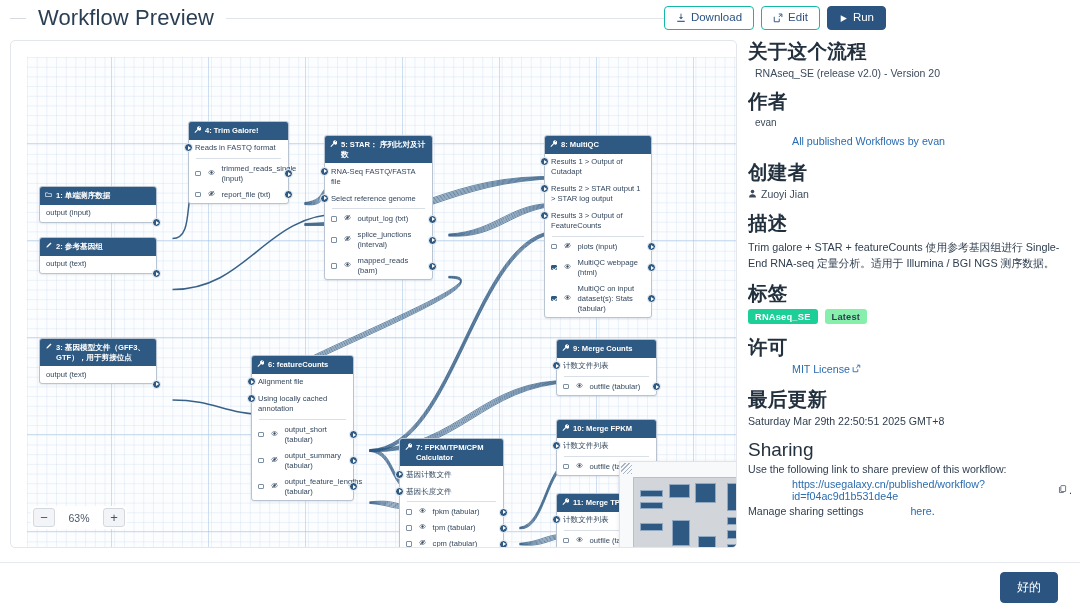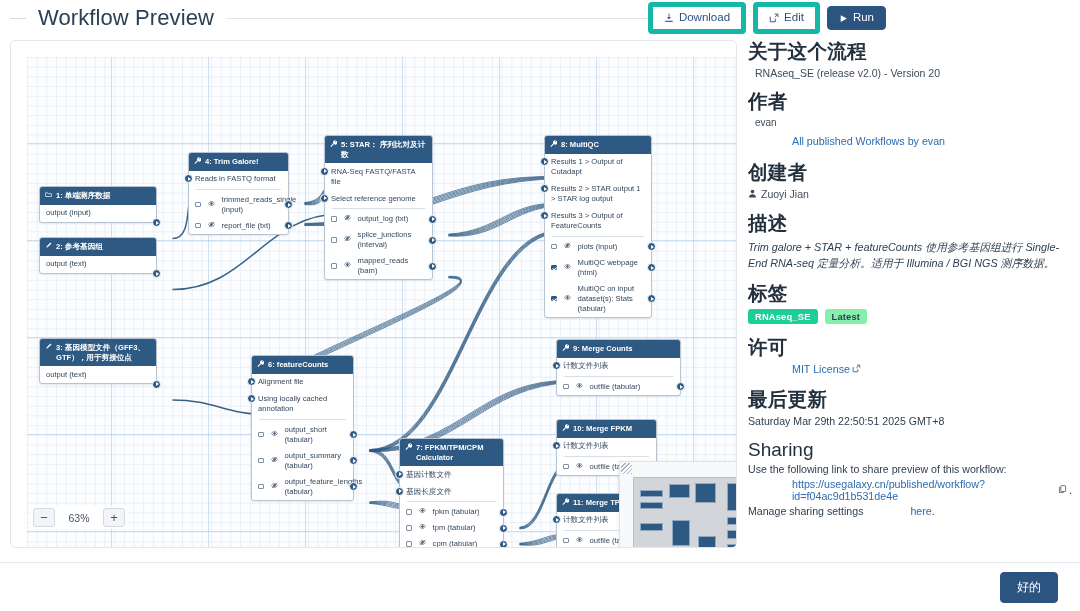--- a/index.html
+++ b/index.html
@@ -22,21 +22,21 @@
     font-size: 22px; font-weight: 400; color: #2a3f54;
     padding: 0 12px; white-space: nowrap; letter-spacing: .1px;
   }
   .title-rule { flex: 1; height: 1px; background: #e2e5e9; }
   .topbtns { display: flex; align-items: center; gap: 7px; padding-right: 10px; }
   .btn {
     display: inline-flex; align-items: center; gap: 5px;
     font-size: 11.5px; font-weight: 400; border-radius: 4px;
     padding: 5px 11px; cursor: pointer; white-space: nowrap; line-height: 1;
   }
-  .btn-outline { border: 5px solid #14b8a6; color: #2c5282; background: #fff; }
+  .btn-outline { border: 1px solid #14b8a6; color: #2c5282; background: #fff; }
   .btn-solid { background: #2b5480; border: 1px solid #2b5480; color: #fff; }
   .btn svg { display: block; }
 
   
   .canvas-card {
     position: absolute; left: 10px; top: 40px;
     width: 727px; height: 508px;
     background: #fff; border: 1px solid #e3e6ea; border-radius: 5px;
     overflow: hidden;
   }
@@ -151,21 +151,21 @@
   }
   .h-en {
     font-size: 19px; font-weight: 400; color: #23313f;
     margin: 0 0 2px 0;
   }
   .sub { font-size: 10.5px; color: #3c4b5c; padding-left: 7px; margin-bottom: 9px; }
   .sub2 { font-size: 10px; color: #3c4b5c; padding-left: 7px; margin-bottom: 7px; }
   .link { color: #2b6cb0; font-size: 10.7px; text-decoration: none; cursor: pointer; margin-left: 44px; }
   .blocklink { display: block; margin-bottom: 12px; }
   .creator { font-size: 10.5px; color: #3c4b5c; display: flex; align-items: center; gap: 4px; margin-bottom: 10px; }
-  .desc { font-size: 10.8px; color: #2f3e4f; line-height: 1.5; margin-bottom: 9px; font-style: italic; }
+  .desc { font-size: 10.8px; color: #2f3e4f; line-height: 1.5; margin-bottom: 9px; }
   .tags { display: flex; gap: 7px; margin-bottom: 10px; }
   .tag {
     font-size: 9.3px; font-weight: 700; color: #fff;
     padding: 2.5px 7px; border-radius: 3px; letter-spacing: .2px;
   }
   .tag.green { background: #1ccf96; }
   .tag.yellow { background: #86efac; color: #2f3e4f; }
   .sect { margin-bottom: 2px; }
   .updated { font-size: 10.6px; color: #2f3e4f; margin-bottom: 12px; }
   .share-line { font-size: 10.6px; color: #2f3e4f; margin-bottom: 3px; }
@@ -311,21 +311,21 @@
           <div class="node-head">
             <span class="hicon"><svg width="7" height="7" viewBox="0 0 16 16" fill="#fff">
                 <path d="M12.6 1.2l2.2 2.2-8.6 8.6-3 .8.8-3z"></path>
               </svg></span>
             <span>3: 基因模型文件（GFF3、GTF），用于剪接位点</span>
           </div>
           <div class="node-body">
             <div class="inrow" style="position:relative"><span>output (text)</span><span class="knob out"></span></div>
           </div>
         </div>
-        <div class="node" style="left: 161px; top: 95px; width: 101px;">
+        <div class="node" style="left: 161px; top: 64px; width: 101px;">
           <div class="node-head">
             <span class="hicon"><svg width="7" height="7" viewBox="0 0 16 16" fill="#fff">
                 <path d="M11.6.8a4.6 4.6 0 00-4 6.9L1 14.3l1.7 1.7 6.6-6.6a4.6 4.6 0 106-7.6L12.8 4.7 11.3 3.2 13.9 .9z"></path>
               </svg></span>
             <span>4: Trim Galore!</span>
           </div>
           <div class="node-body">
             <div class="inrow"><span class="knob in"></span><span>Reads in FASTQ format</span></div>
             <div class="divider"></div>
             <div class="outrow" style="position:relative">
@@ -509,21 +509,21 @@
               <span class="cbx on"></span>
               <span class="eye"><svg width="7" height="7" viewBox="0 0 16 16" fill="none" stroke="#33475e" stroke-width="1.3">
                   <path d="M.9 8S3.6 3.4 8 3.4 15.1 8 15.1 8 12.4 12.6 8 12.6.9 8 .9 8z"></path>
                   <circle cx="8" cy="8" r="2.1" fill="#33475e"></circle>
                 </svg></span>
               <span class="olbl">MultiQC on input dataset(s): Stats (tabular)</span>
               <span class="knob out"></span>
             </div>
           </div>
         </div>
-        <div class="node" style="left: 529px; top: 282px; width: 125px;">
+        <div class="node" style="left: 529px; top: 282px; width: 101px;">
           <div class="node-head">
             <span class="hicon"><svg width="7" height="7" viewBox="0 0 16 16" fill="#fff">
                 <path d="M11.6.8a4.6 4.6 0 00-4 6.9L1 14.3l1.7 1.7 6.6-6.6a4.6 4.6 0 106-7.6L12.8 4.7 11.3 3.2 13.9 .9z"></path>
               </svg></span>
             <span>9: Merge Counts</span>
           </div>
           <div class="node-body">
             <div class="inrow"><span class="knob in"></span><span>计数文件列表</span></div>
             <div class="divider"></div>
             <div class="outrow" style="position:relative">

